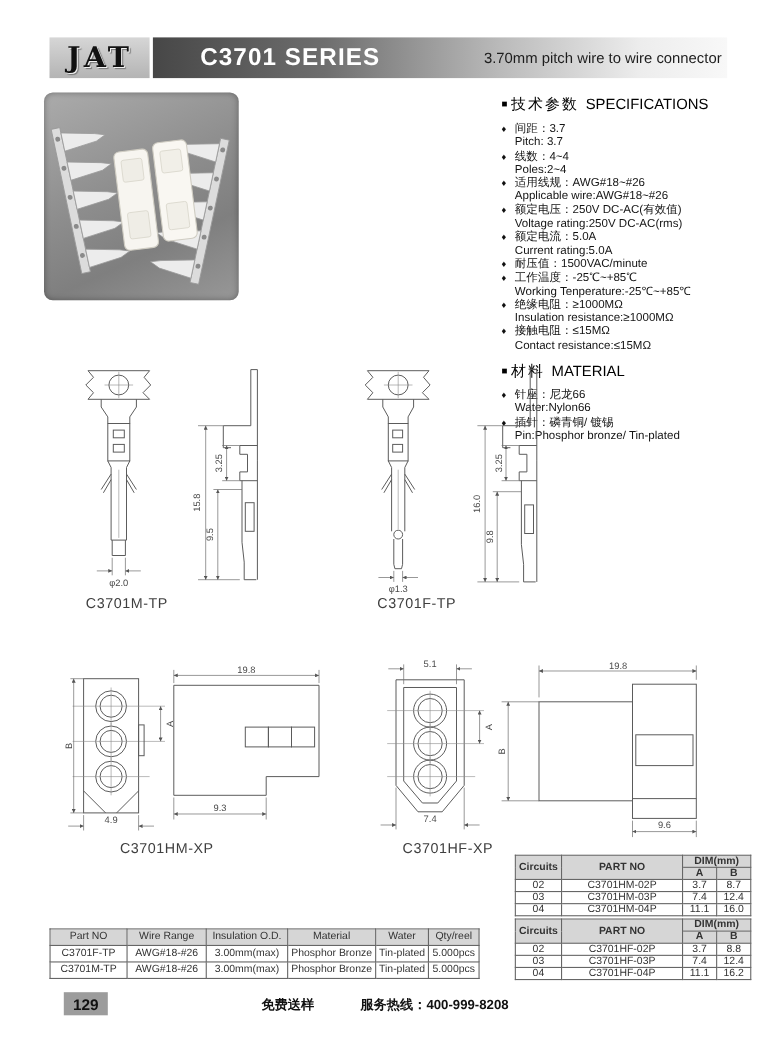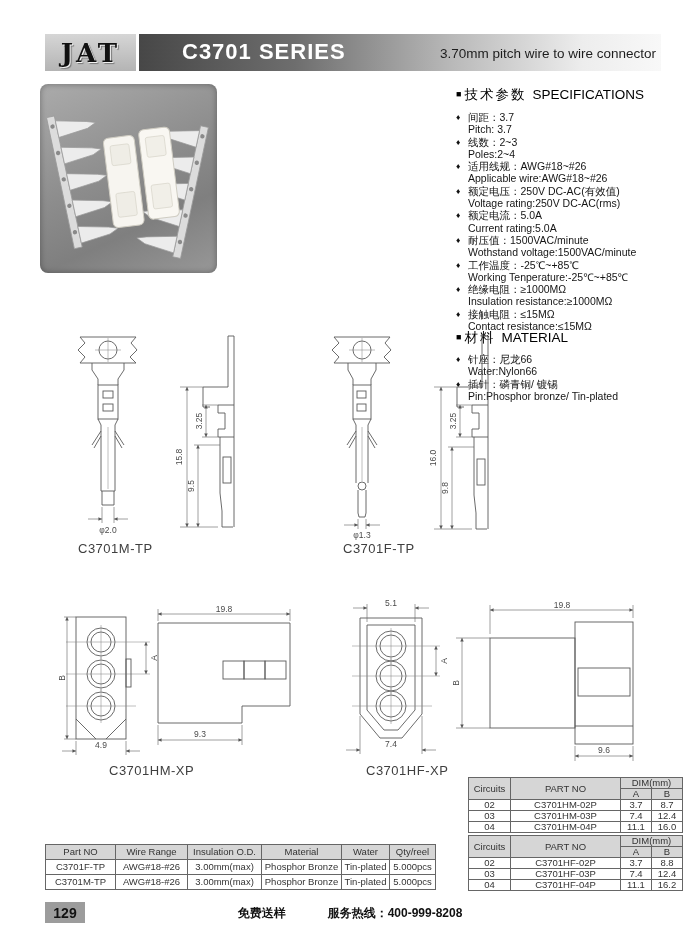--- a/index.html
+++ b/index.html
@@ -52,28 +52,28 @@
   svg .ln{stroke:#5a5a5a;stroke-width:0.9;fill:none;}
   svg .thin{stroke:#8a8a8a;stroke-width:0.55;fill:none;}
   svg .dl{stroke:#6e6e6e;stroke-width:0.65;fill:none;}
   svg text{font-family:"Liberation Sans",sans-serif;font-size:8.5px;fill:#4a4a4a;stroke:none;}
   .dwg-label{font-size:13px;color:#3f3f3f;letter-spacing:0.5px;white-space:nowrap;}
 
   
   table{border-collapse:collapse;}
   .dimtable{font-size:9.5px;color:#333;text-align:center;table-layout:fixed;}
   .dimtable th,.dimtable td{border:1px solid #666;padding:0;height:10px;line-height:10px;font-weight:normal;overflow:hidden;white-space:nowrap;}
-  .dimtable th{background:#d6d6d6;}
+  .dimtable th{background:#d6d6d6;font-weight:bold;}
   .partstable{font-size:9.5px;color:#333;text-align:center;table-layout:fixed;}
   .partstable th,.partstable td{border:1px solid #666;padding:0;height:14px;line-height:14px;font-weight:normal;overflow:hidden;white-space:nowrap;}
   .partstable th{background:#d6d6d6;}
 
   
   .page-box{
-    left:45px;top:902px;width:40px;height:21px;background:#9c9c9c;
+    left:58px;top:902px;width:40px;height:21px;background:#9c9c9c;
     display:flex;align-items:center;justify-content:center;
     font-size:14px;font-weight:bold;color:#111;
   }
   .footer-line{
     left:150px;top:905px;width:400px;display:flex;justify-content:center;gap:42px;
     font-size:12px;font-weight:bold;color:#111;white-space:nowrap;
   }
 </style>
 </head>
 <body>
@@ -133,42 +133,41 @@
     <span class="sq">■</span><span class="cn">技术参数</span><span>SPECIFICATIONS</span>
   </div>
   <div style="margin-top:7px;">
     <div class="spec-item">
         <span class="blt">♦</span>
         <span class="cn">间距：3.7</span>
         <span class="en">Pitch: 3.7</span>
       </div>
     <div class="spec-item">
         <span class="blt">♦</span>
-        <span class="cn">线数：2~3</span>
+        <span class="cn">线数：4~4</span>
         <span class="en">Poles:2~4</span>
       </div>
     <div class="spec-item">
         <span class="blt">♦</span>
         <span class="cn">适用线规：AWG#18~#26</span>
         <span class="en">Applicable wire:AWG#18~#26</span>
       </div>
     <div class="spec-item">
         <span class="blt">♦</span>
         <span class="cn">额定电压：250V DC-AC(有效值)</span>
         <span class="en">Voltage rating:250V DC-AC(rms)</span>
       </div>
     <div class="spec-item">
         <span class="blt">♦</span>
         <span class="cn">额定电流：5.0A</span>
         <span class="en">Current rating:5.0A</span>
       </div>
     <div class="spec-item">
         <span class="blt">♦</span>
         <span class="cn">耐压值：1500VAC/minute</span>
-        <span class="en">Wothstand voltage:1500VAC/minute</span>
       </div>
     <div class="spec-item">
         <span class="blt">♦</span>
         <span class="cn">工作温度：-25℃~+85℃</span>
         <span class="en">Working Tenperature:-25℃~+85℃</span>
       </div>
     <div class="spec-item">
         <span class="blt">♦</span>
         <span class="cn">绝缘电阻：≥1000MΩ</span>
         <span class="en">Insulation resistance:≥1000MΩ</span>

